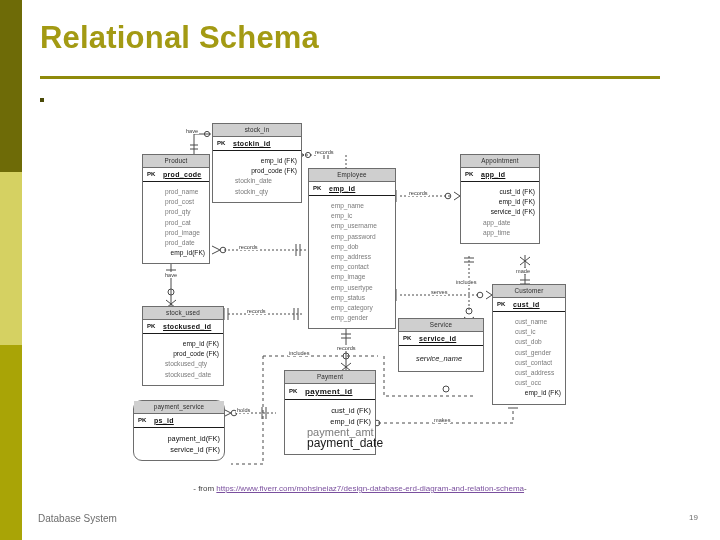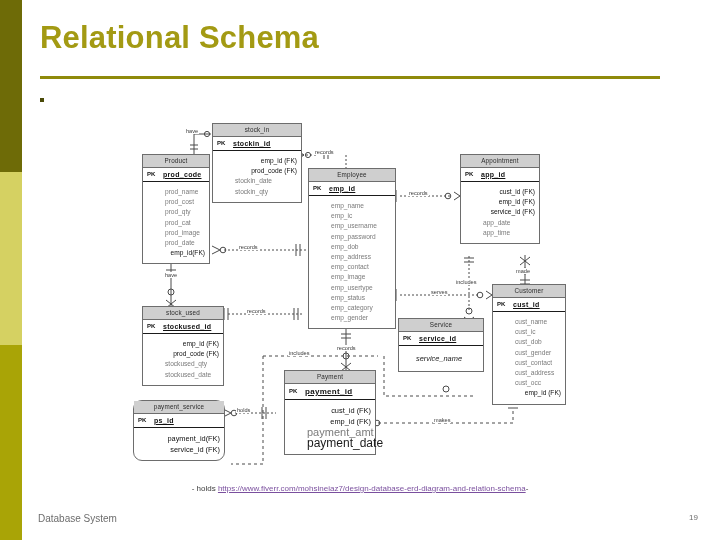--- a/index.html
+++ b/index.html
@@ -293,17 +293,17 @@
       <span class="nm">ps_id</span>
     </div>
     <div class="body">
       <div class="f fk" style="font-size:7.4px;line-height:11px;">payment_id(FK)</div>
       <div class="f fk" style="font-size:7.4px;line-height:11px;">service_id (FK)</div>
     </div>
   </div>
 </div>
 
 <div class="source">
-  <span>- holds </span><a href="#">https://www.fiverr.com/mohsineiaz7/design-database-erd-diagram-and-relation-schema</a><span>-</span>
+  <span>- from </span><a href="#">https://www.fiverr.com/mohsineiaz7/design-database-erd-diagram-and-relation-schema</a><span>-</span>
 </div>
 
 <div class="foot-left">Database System</div>
 <div class="foot-right">19</div>
 
 </body></html>

